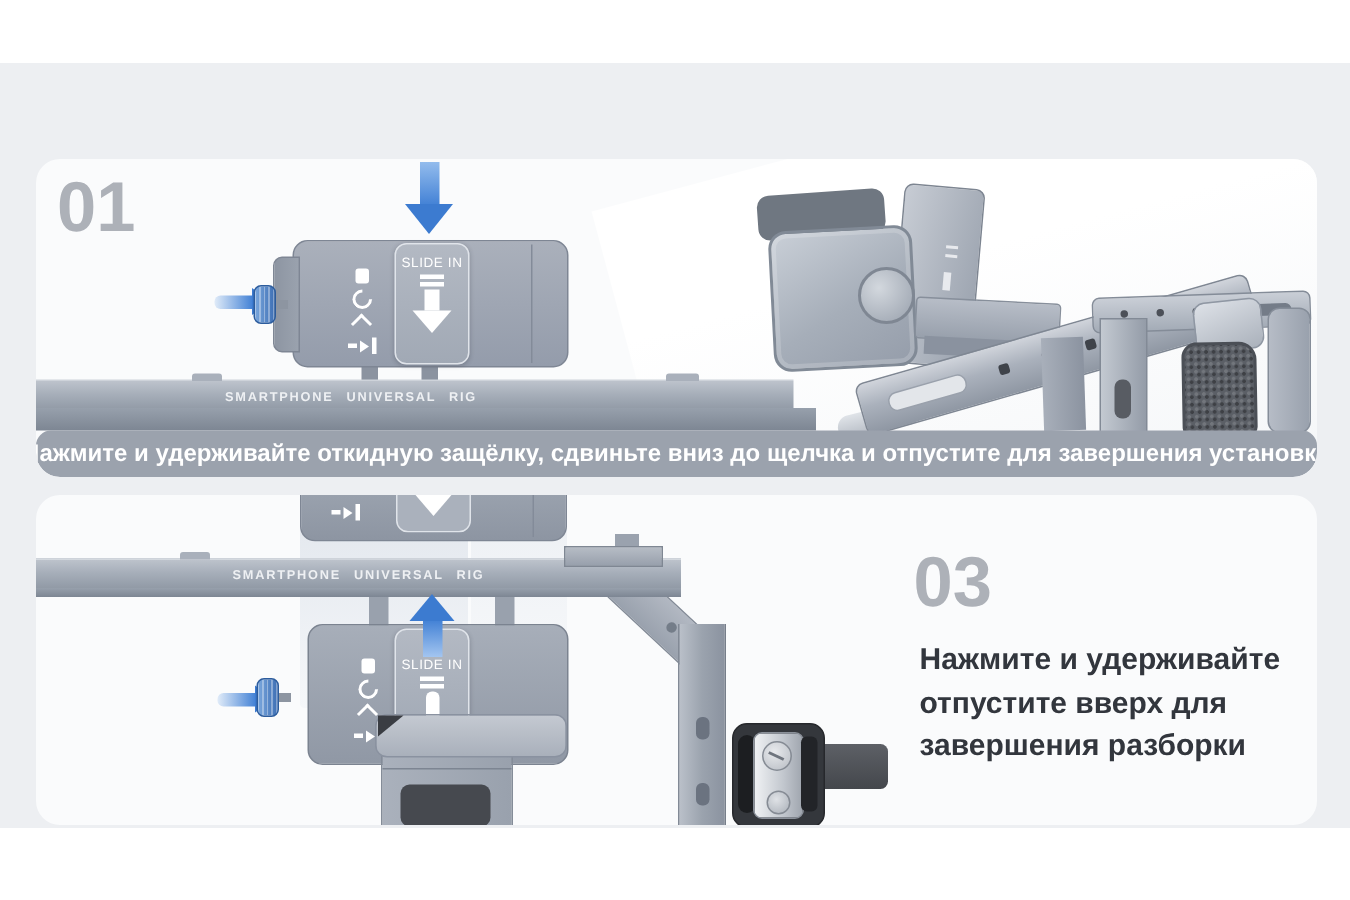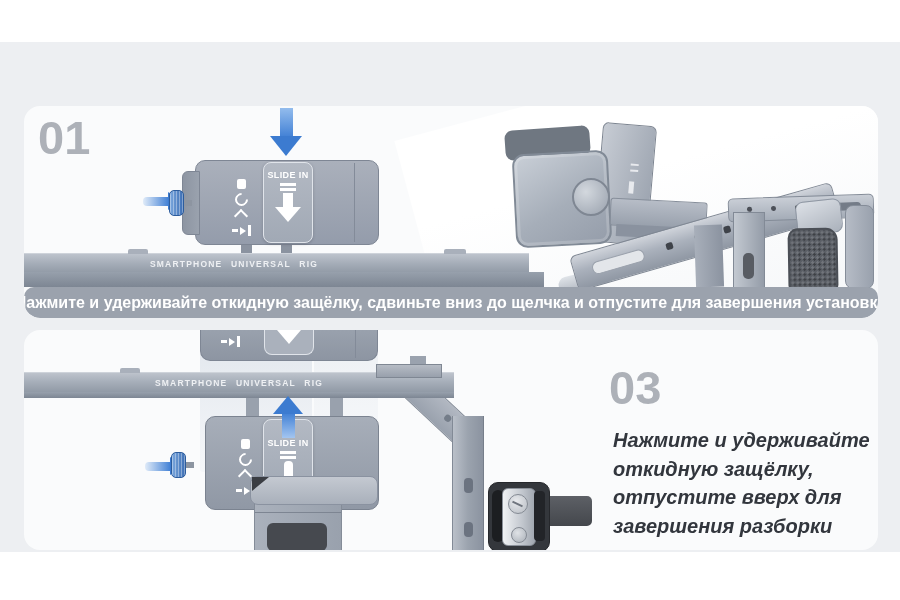--- a/index.html
+++ b/index.html
@@ -47,21 +47,21 @@
   .gchev{width:8px;height:8px;border-top:2px solid #fff;border-left:2px solid #fff;transform:rotate(45deg);margin-top:1px;}
   .gab{display:flex;align-items:center;gap:2px;}
   .gab-shaft{width:6px;height:3px;background:#fff;}
   .gab-head{width:0;height:0;border-top:4px solid transparent;border-bottom:4px solid transparent;border-left:6px solid #fff;}
   .gab-bar{width:2.5px;height:11px;background:#fff;}
 
   .inner-plate{position:absolute;border-radius:8px;background:linear-gradient(180deg,#b3b9c3,#a1a9b5);
                border:1.5px solid #e0e4ea;box-shadow:0 1px 3px rgba(40,45,55,.25);
                display:flex;flex-direction:column;align-items:center;}
   .ip1{left:67px;top:1px;width:48px;height:79px;}
-  .slidein{font-size:9px;font-weight:700;color:#ffffff;letter-spacing:.4px;margin-top:7px;white-space:nowrap;}
+  .slidein{font-size:9px;font-weight:400;color:#ffffff;letter-spacing:.4px;margin-top:7px;white-space:nowrap;}
   .eqbars{margin-top:3px;display:flex;flex-direction:column;gap:2.5px;align-items:center;}
   .eqbars i{display:block;width:16px;height:2.5px;background:#fff;}
   .warrow{display:flex;flex-direction:column;align-items:center;margin-top:2px;}
   .warrow .sh{width:10px;height:14px;background:#fff;}
   .warrow .hd{width:0;height:0;border-left:13px solid transparent;border-right:13px solid transparent;border-top:15px solid #fff;}
   .wpill{width:9px;height:26px;border-radius:4px;background:#fff;margin-top:2px;}
 
   
   .badown{position:absolute;display:flex;flex-direction:column;align-items:center;z-index:9;}
   .badown .sh{width:13px;height:28px;background:linear-gradient(180deg,#93bced,#4583d6);}
@@ -156,21 +156,21 @@
                 background:linear-gradient(90deg,#f0f2f4,#c2c7ce 60%,#9fa5ae);}
   .rosette .s1{position:absolute;left:19px;top:11px;width:18px;height:18px;border-radius:50%;border:1px solid #858b94;
                background:radial-gradient(circle at 40% 35%,#e8eaed,#b7bcc3);}
   .rosette .s1 i{position:absolute;left:3px;top:8px;width:11px;height:2px;background:#6f757e;transform:rotate(25deg);}
   .rosette .s2{position:absolute;left:22px;top:44px;width:14px;height:14px;border-radius:50%;border:1px solid #858b94;
                background:radial-gradient(circle at 40% 35%,#dfe2e6,#aab0b8);}
   .rosette .capR{position:absolute;left:45px;top:8px;width:11px;height:50px;background:#222428;border-radius:4px;}
   .rod{position:absolute;left:524px;top:166px;width:44px;height:30px;border-radius:2px 5px 5px 2px;
        background:linear-gradient(180deg,#5d6066,#44474c);z-index:8;}
 
-  .step2-text{position:absolute;left:589px;top:96px;display:flex;flex-direction:column;z-index:12;font-style:italic;}
+  .step2-text{position:absolute;left:589px;top:96px;display:flex;flex-direction:column;z-index:12;}
   .step2-text span{font-size:20px;font-weight:700;color:#32363d;line-height:28.5px;white-space:nowrap;}
 </style>
 </head>
 <body>
 
 <div class="stage">
   <div class="graybg"></div>
 
 
   <section class="card card-top">
@@ -353,18 +353,17 @@
           <i></i>
         </span>
       <span class="s2"></span>
       <span class="capR"></span>
     </div>
     <div class="rod"></div>
 
     <div class="step-num num2">03</div>
     <div class="step2-text">
       <span>Нажмите и удерживайте</span>
-      <span>откидную защёлку,</span>
       <span>отпустите вверх для</span>
       <span>завершения разборки</span>
     </div>
   </section>
 </div>
 
 </body></html>

